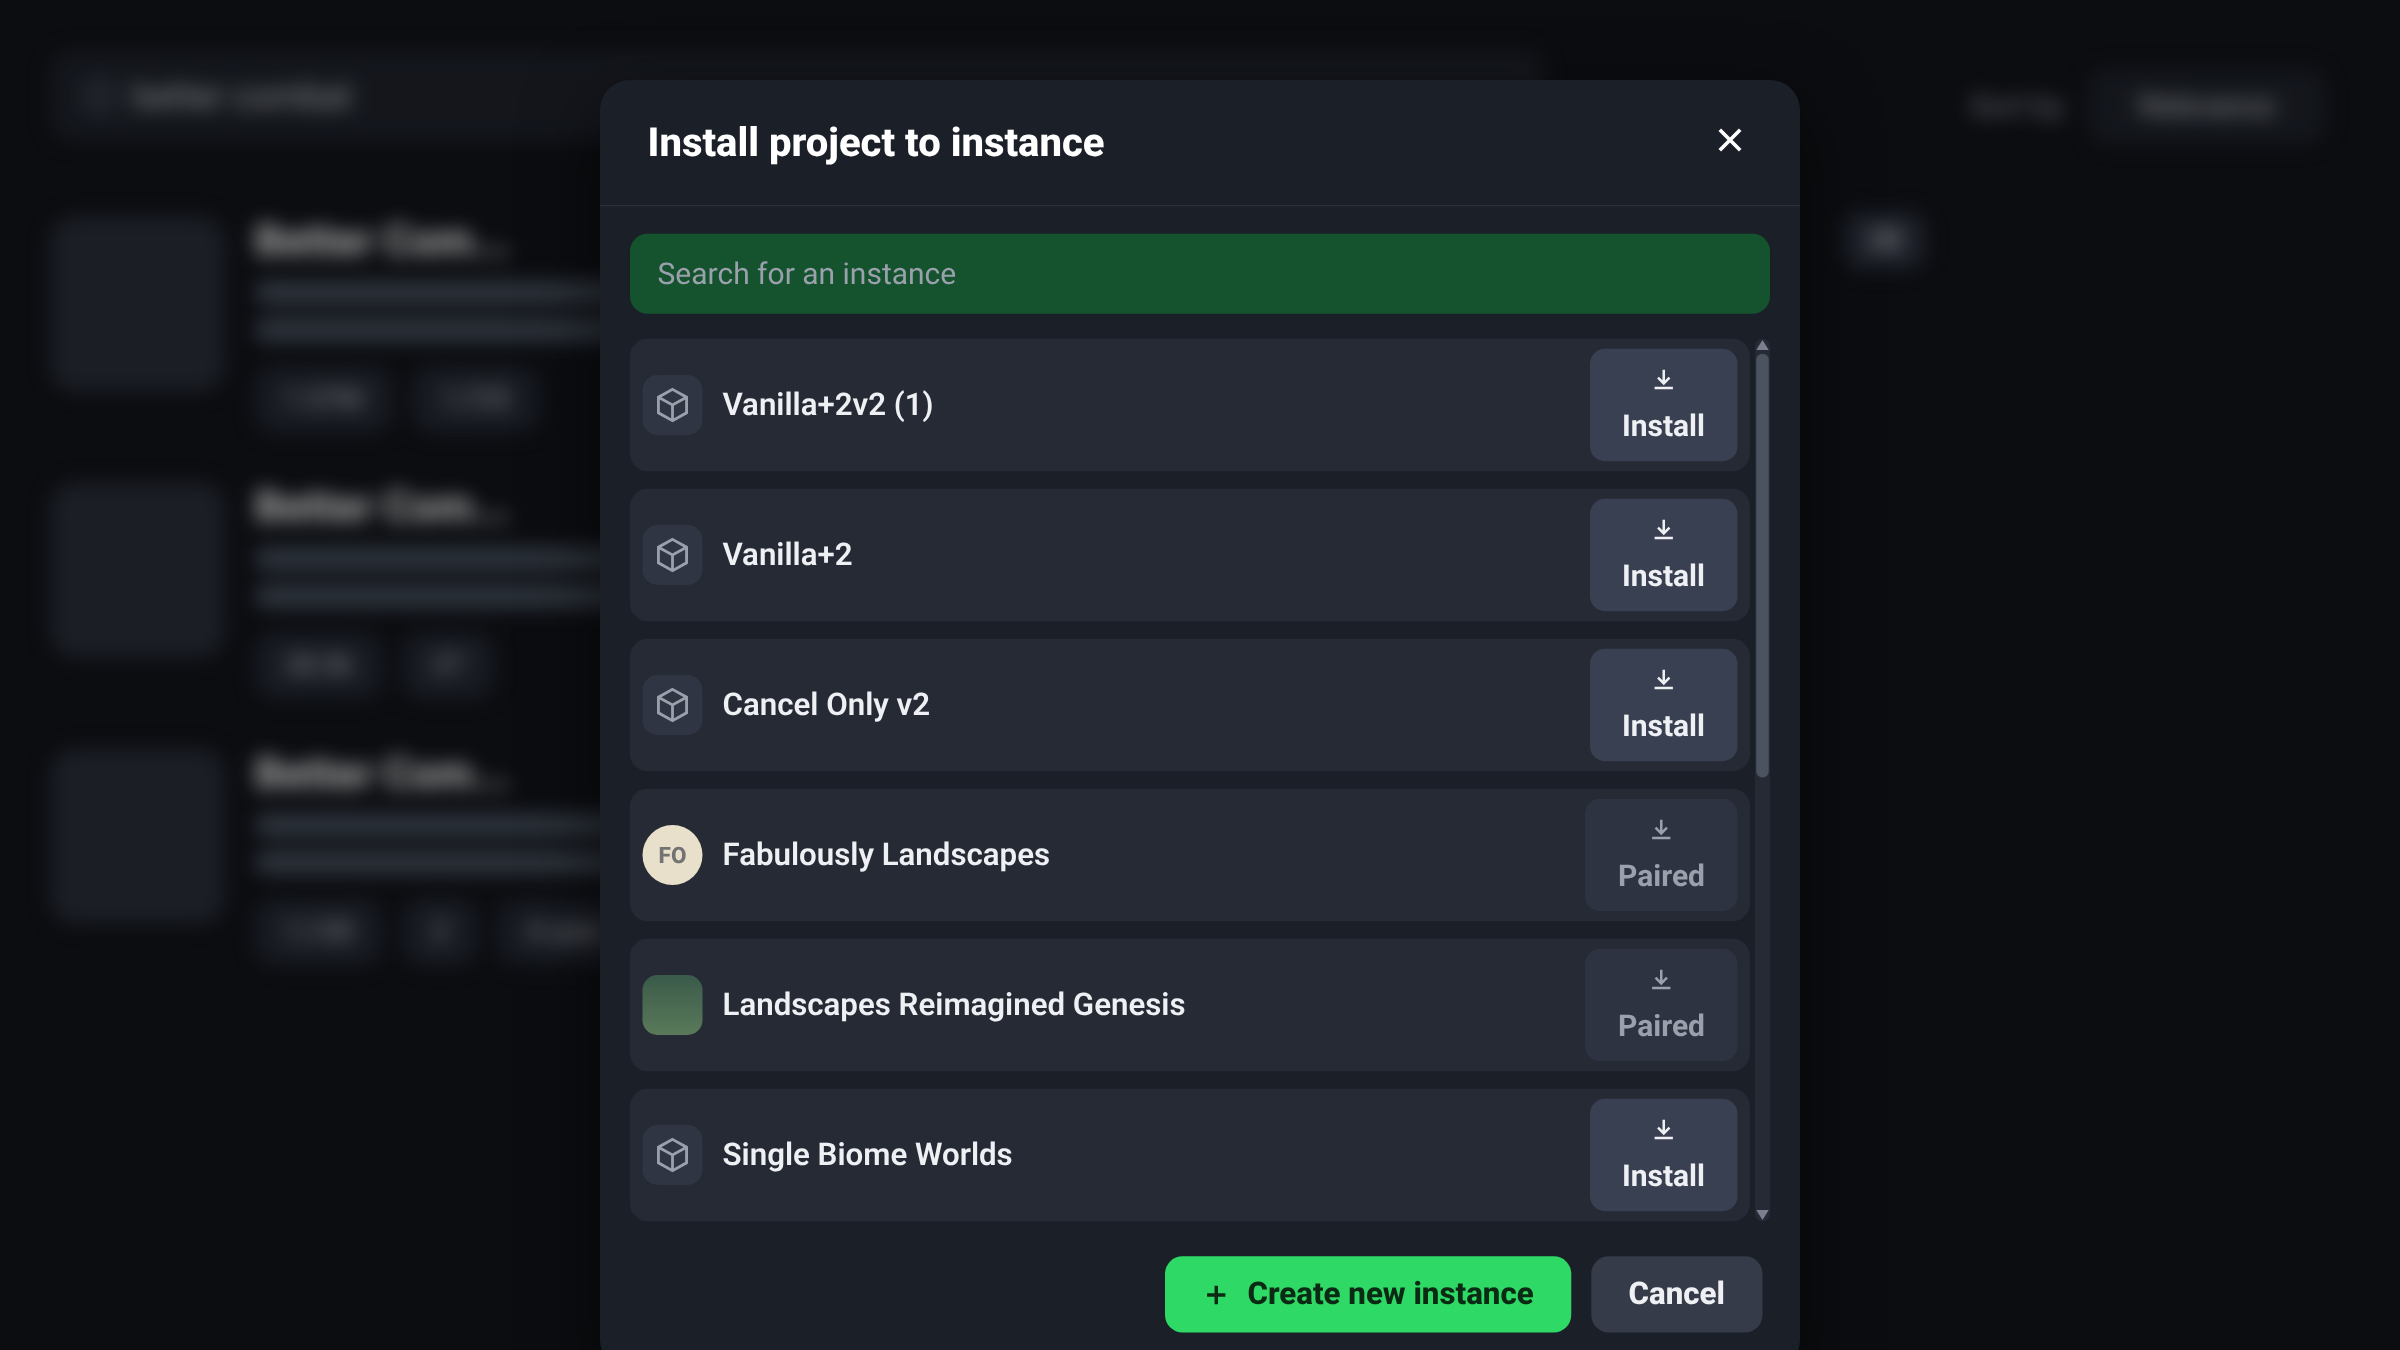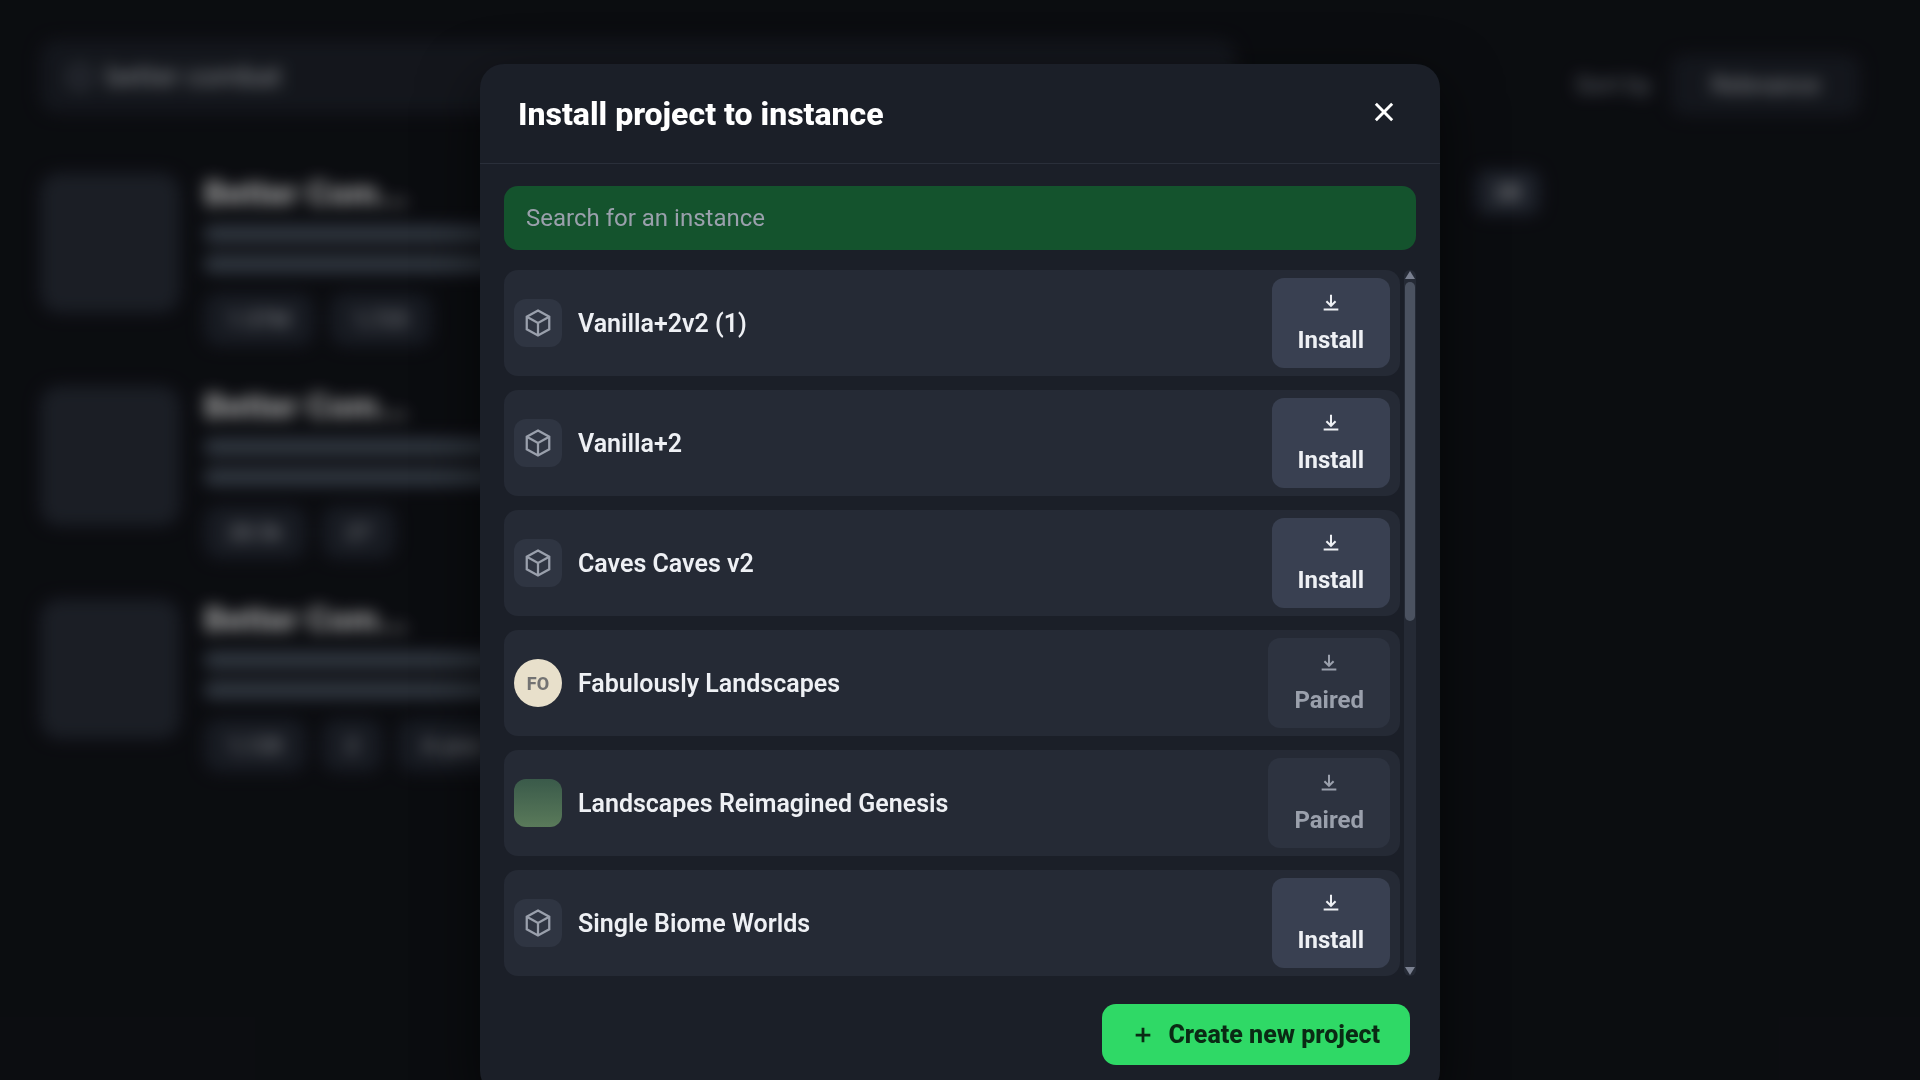--- a/index.html
+++ b/index.html
@@ -381,21 +381,21 @@
                 <span>Install</span>
               </button>
             </div>
             <div class="instance-row">
               <div class="row-left">
                 <div class="row-icon">
                   <svg class="cube-svg" viewBox="0 0 24 24">
                     <path d="M12 2 L21 7 L21 17 L12 22 L3 17 L3 7 Z M3 7 L12 12 L21 7 M12 12 L12 22"></path>
                   </svg>
                 </div>
-                <span class="row-name">Caves Caves v2</span>
+                <span class="row-name">Cancel Only v2</span>
               </div>
               <button class="action-btn">
                 <svg class="dl-icon" viewBox="0 0 24 24">
                   <path d="M12 3 V14 M7 10 L12 15 L17 10 M4 19 H20"></path>
                 </svg>
                 <span>Install</span>
               </button>
             </div>
             <div class="instance-row">
               <div class="row-left">
@@ -451,17 +451,20 @@
               </svg>
             </div>
         </div>
       </div>
     </div>
     <div class="modal-footer">
       <button class="primary-btn">
         <svg class="plus-icon" viewBox="0 0 24 24">
             <path d="M12 4 V20 M4 12 H20"></path>
           </svg>
-        <span>Create new project</span>
+        <span>Create new instance</span>
       </button>
+      <button class="cancel-btn">
+        <span>Cancel</span>
+      </button>
     </div>
   </div>
 </div>
 
 </body></html>

